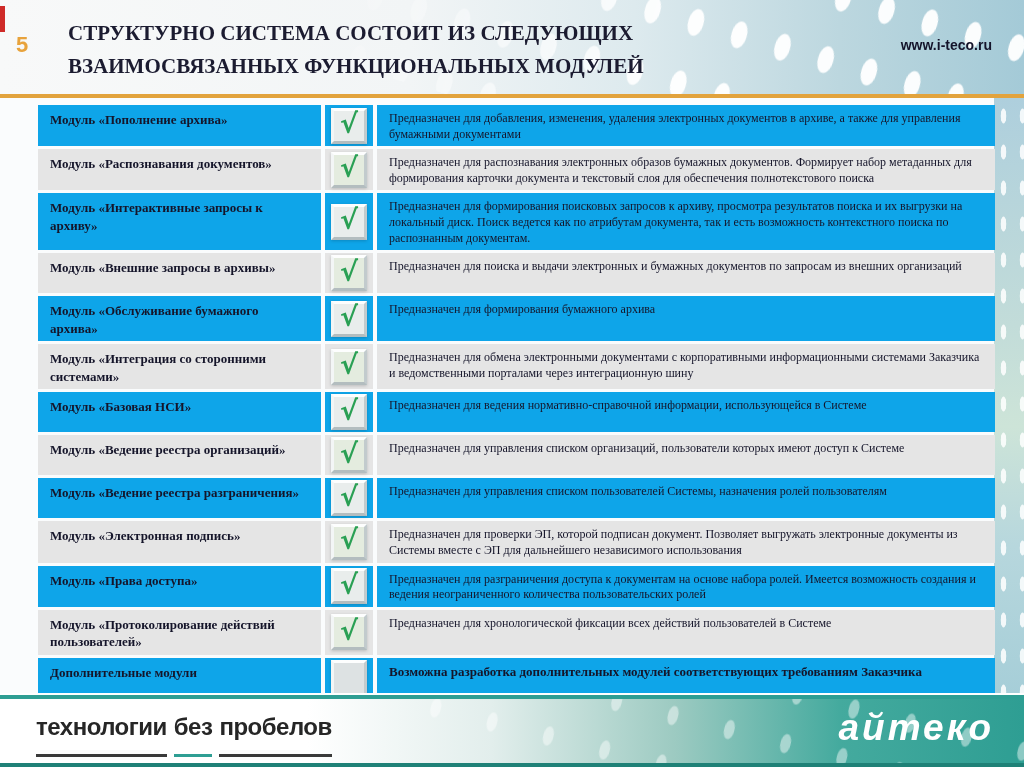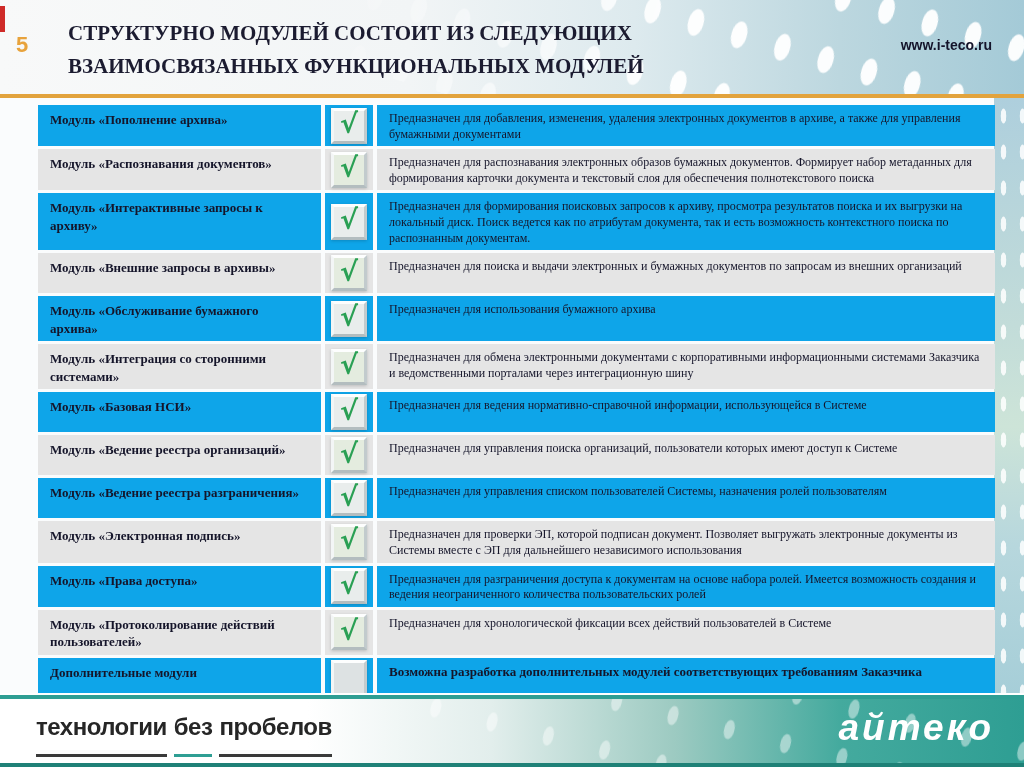--- a/index.html
+++ b/index.html
@@ -67,21 +67,21 @@
 </head>
 <body>
 
 <div class="slide">
 
   <div class="header">
     <div class="header-dots"></div>
     <div class="red-accent"></div>
     <div class="slide-number">5</div>
     <div class="title">
-      <div>СТРУКТУРНО МОДУЛЕЙ СОСТОИТ ИЗ СЛЕДУЮЩИХ</div>
+      <div>СТРУКТУРНО СИСТЕМА СОСТОИТ ИЗ СЛЕДУЮЩИХ</div>
       <div>ВЗАИМОСВЯЗАННЫХ ФУНКЦИОНАЛЬНЫХ МОДУЛЕЙ</div>
     </div>
     <div class="website">www.i-teco.ru</div>
   </div>
   <div class="orange-line"></div>
 
   <div class="content">
     <div class="right-strip"></div>
     <div class="table">
   <div class="row light">
@@ -124,21 +124,21 @@
     <div class="cell-desc">Предназначен для поиска и выдачи электронных и бумажных документов по запросам из внешних организаций</div>
   </div>
 
   <div class="row light">
     <div class="cell-name">Модуль «Обслуживание бумажного архива»</div>
     <div class="cell-check">
       <div class="checkbox">
               <span class="check">√</span>
             </div>
     </div>
-    <div class="cell-desc">Предназначен для использования бумажного архива</div>
+    <div class="cell-desc">Предназначен для формирования бумажного архива</div>
   </div>
 
   <div class="row green">
     <div class="cell-name">Модуль «Интеграция со сторонними системами»</div>
     <div class="cell-check">
       <div class="checkbox">
               <span class="check">√</span>
             </div>
     </div>
     <div class="cell-desc">Предназначен для обмена электронными документами с корпоративными информационными системами Заказчика и ведомственными порталами через интеграционную шину</div>
@@ -154,21 +154,21 @@
     <div class="cell-desc">Предназначен для ведения нормативно-справочной информации, использующейся в Системе</div>
   </div>
 
   <div class="row green">
     <div class="cell-name">Модуль «Ведение реестра организаций»</div>
     <div class="cell-check">
       <div class="checkbox">
               <span class="check">√</span>
             </div>
     </div>
-    <div class="cell-desc">Предназначен для управления поиска организаций, пользователи которых имеют доступ к Системе</div>
+    <div class="cell-desc">Предназначен для управления списком организаций, пользователи которых имеют доступ к Системе</div>
   </div>
 
   <div class="row light">
     <div class="cell-name">Модуль «Ведение реестра разграничения»</div>
     <div class="cell-check">
       <div class="checkbox">
               <span class="check">√</span>
             </div>
     </div>
     <div class="cell-desc">Предназначен для управления списком пользователей Системы, назначения ролей пользователям</div>

